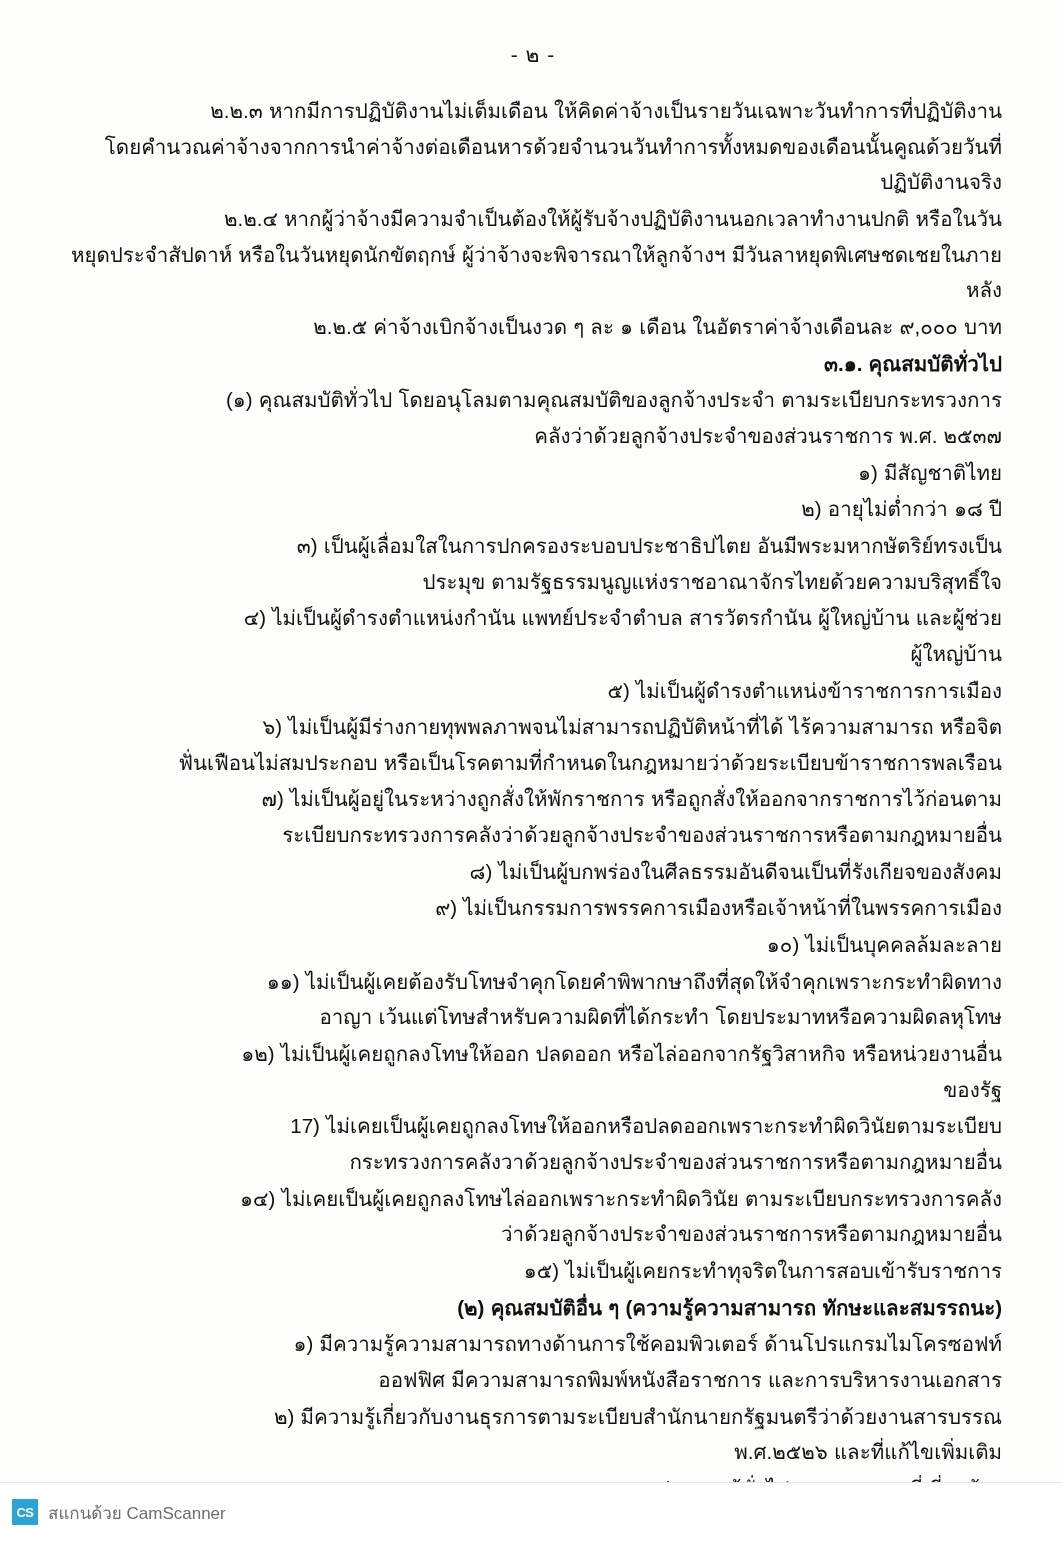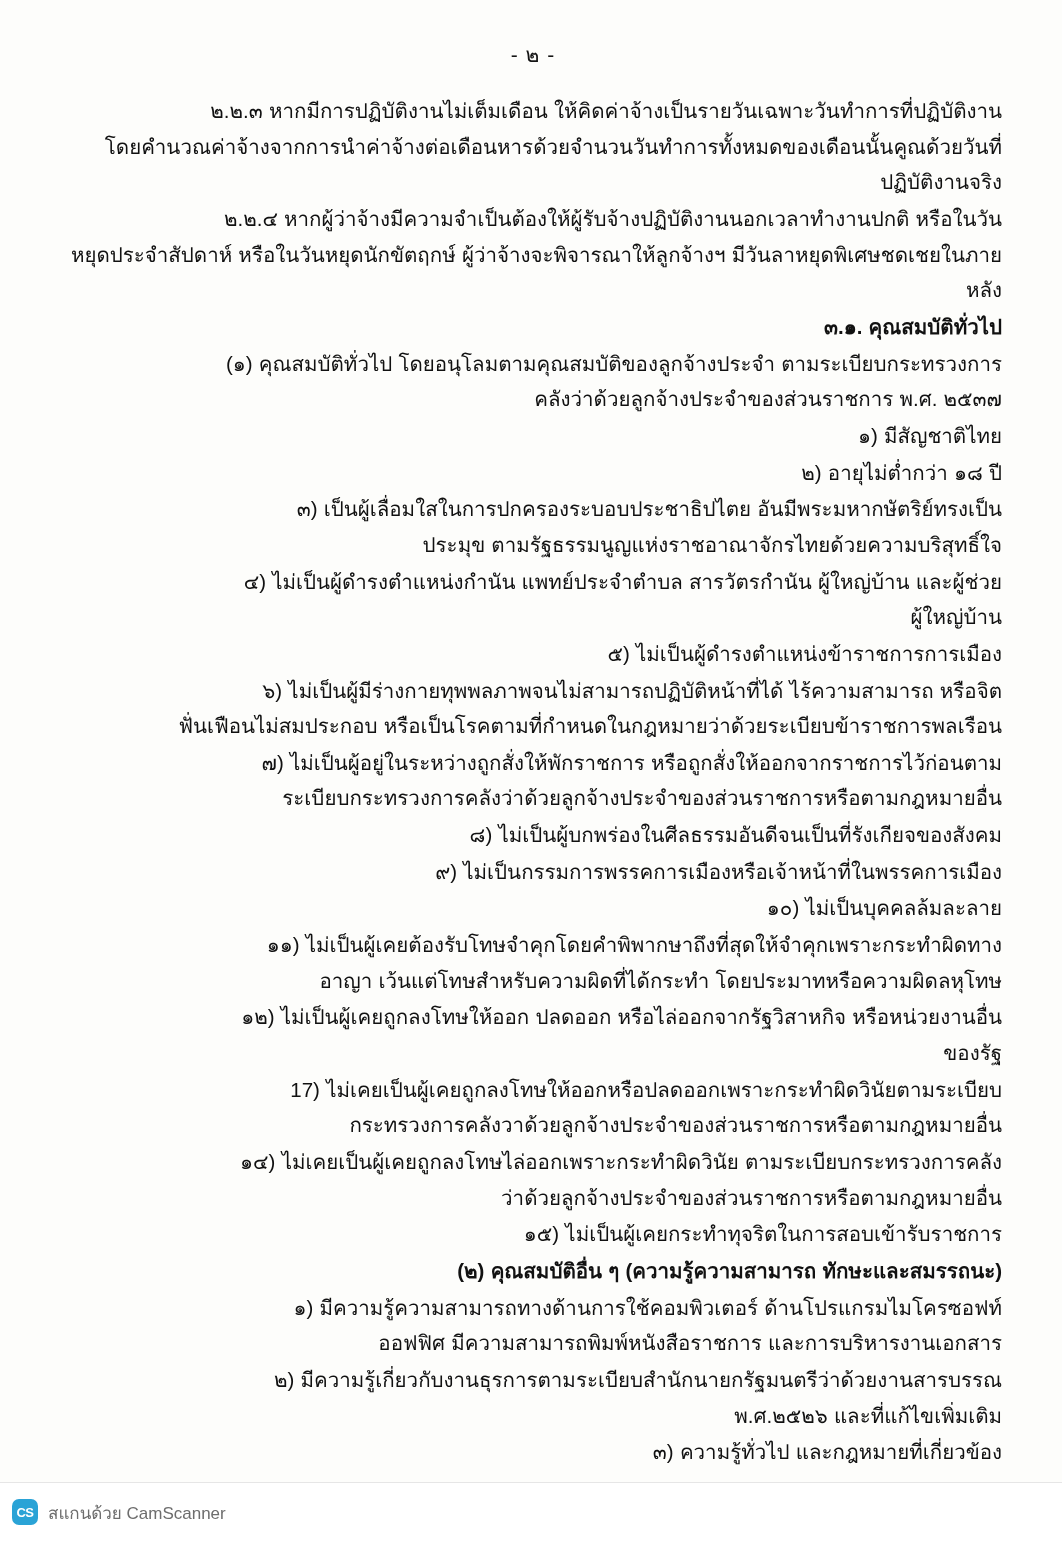--- a/index.html
+++ b/index.html
@@ -63,21 +63,21 @@
     background: #ffffff;
     border-top: 1px solid #e6e6e6;
     display: flex;
     align-items: center;
     padding-left: 12px;
     box-sizing: border-box;
   }
   .cs-logo {
     width: 26px;
     height: 26px;
-    border-radius: 7px;
+    border-radius: 1px;
     background: #2aa3d6;
     color: #ffffff;
     font-size: 13px;
     font-weight: bold;
     display: flex;
     align-items: center;
     justify-content: center;
     letter-spacing: -0.5px;
     flex: none;
   }
@@ -90,20 +90,21 @@
 </head>
 <body>
 
 <div class="page">
   <div class="sheet">
     <div class="doc-body">
       <div class="page-number">- ๒ -</div>
       <div id="paras">
           <p class="para ind-3">๒.๒.๓ หากมีการปฏิบัติงานไม่เต็มเดือน ให้คิดค่าจ้างเป็นรายวันเฉพาะวันทำการที่ปฏิบัติงาน โดยคำนวณค่าจ้างจากการนำค่าจ้างต่อเดือนหารด้วยจำนวนวันทำการทั้งหมดของเดือนนั้นคูณด้วยวันที่ปฏิบัติงานจริง</p>
           <p class="para ind-3 gap-s">๒.๒.๔ หากผู้ว่าจ้างมีความจำเป็นต้องให้ผู้รับจ้างปฏิบัติงานนอกเวลาทำงานปกติ หรือในวันหยุดประจำสัปดาห์ หรือในวันหยุดนักขัตฤกษ์ ผู้ว่าจ้างจะพิจารณาให้ลูกจ้างฯ มีวันลาหยุดพิเศษชดเชยในภายหลัง</p>
+          <p class="para ind-3 gap-s">๒.๒.๕ ค่าจ้างเบิกจ้างเป็นงวด ๆ ละ ๑ เดือน ในอัตราค่าจ้างเดือนละ ๙,๐๐๐ บาท</p>
           <p class="para ind-1 bold">๓.๑.  คุณสมบัติทั่วไป</p>
           <p class="para ind-3 gap-s">(๑)  คุณสมบัติทั่วไป  โดยอนุโลมตามคุณสมบัติของลูกจ้างประจำ ตามระเบียบกระทรวงการคลังว่าด้วยลูกจ้างประจำของส่วนราชการ พ.ศ. ๒๕๓๗</p>
           <p class="para ind-4 gap-s">๑)  มีสัญชาติไทย</p>
           <p class="para ind-4 gap-s">๒)  อายุไม่ต่ำกว่า  ๑๘  ปี</p>
           <p class="para ind-4 gap-s">๓)  เป็นผู้เลื่อมใสในการปกครองระบอบประชาธิปไตย อันมีพระมหากษัตริย์ทรงเป็นประมุข ตามรัฐธรรมนูญแห่งราชอาณาจักรไทยด้วยความบริสุทธิ์ใจ</p>
           <p class="para ind-4 gap-s">๔)  ไม่เป็นผู้ดำรงตำแหน่งกำนัน  แพทย์ประจำตำบล  สารวัตรกำนัน  ผู้ใหญ่บ้าน และผู้ช่วยผู้ใหญ่บ้าน</p>
           <p class="para ind-4 gap-s">๕)  ไม่เป็นผู้ดำรงตำแหน่งข้าราชการการเมือง</p>
           <p class="para ind-4 gap-s">๖)  ไม่เป็นผู้มีร่างกายทุพพลภาพจนไม่สามารถปฏิบัติหน้าที่ได้  ไร้ความสามารถ หรือจิตฟั่นเฟือนไม่สมประกอบ  หรือเป็นโรคตามที่กำหนดในกฎหมายว่าด้วยระเบียบข้าราชการพลเรือน</p>
           <p class="para ind-4 gap-s">๗)  ไม่เป็นผู้อยู่ในระหว่างถูกสั่งให้พักราชการ  หรือถูกสั่งให้ออกจากราชการไว้ก่อนตามระเบียบกระทรวงการคลังว่าด้วยลูกจ้างประจำของส่วนราชการหรือตามกฎหมายอื่น</p>
           <p class="para ind-4 gap-s">๘)  ไม่เป็นผู้บกพร่องในศีลธรรมอันดีจนเป็นที่รังเกียจของสังคม</p>

